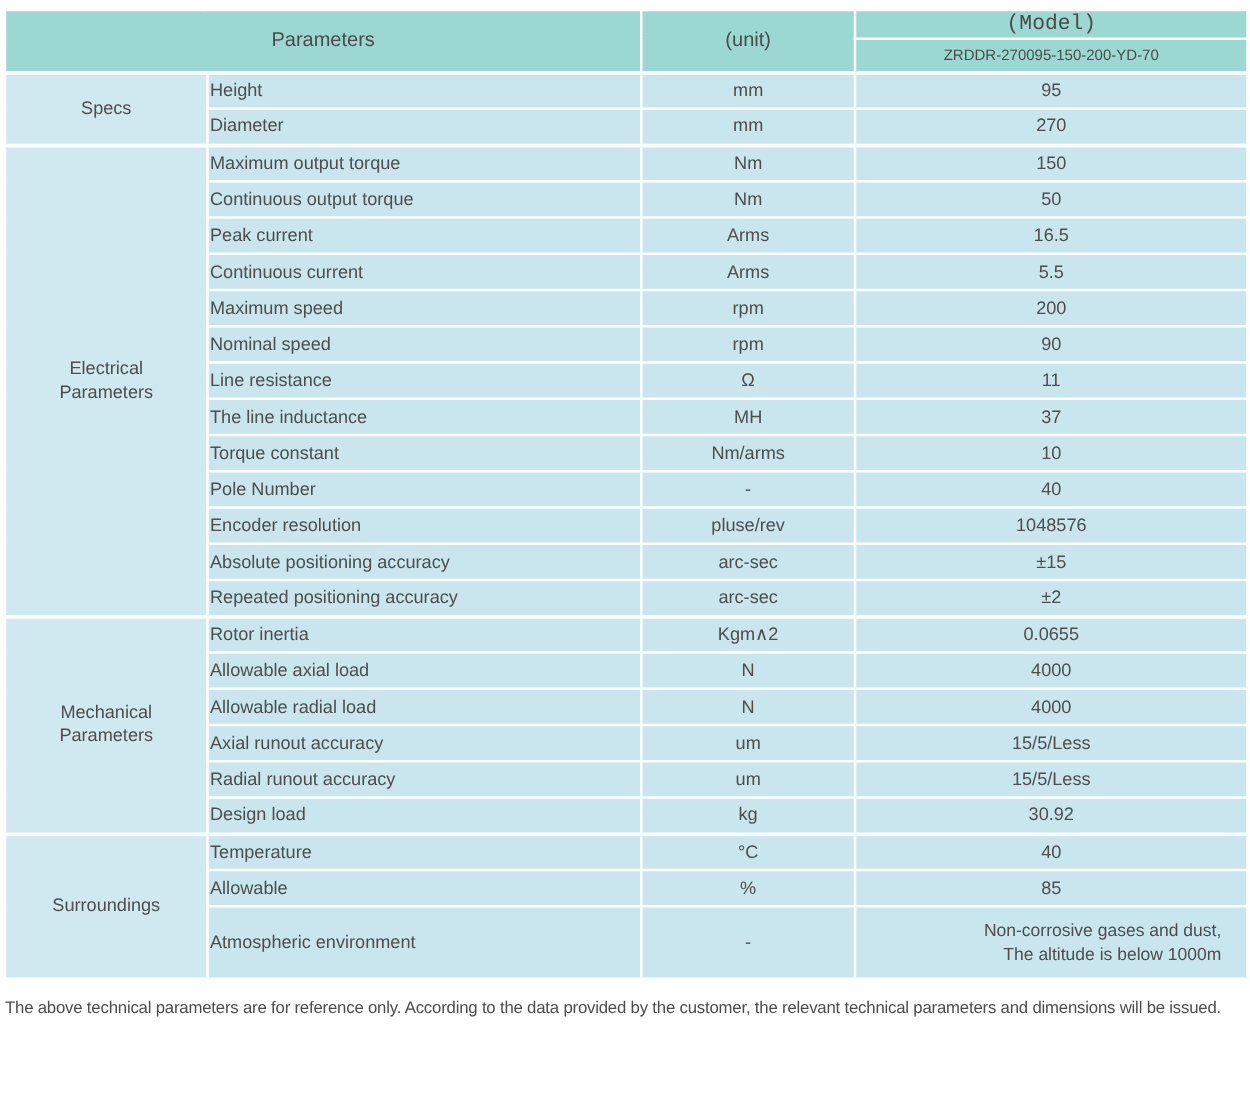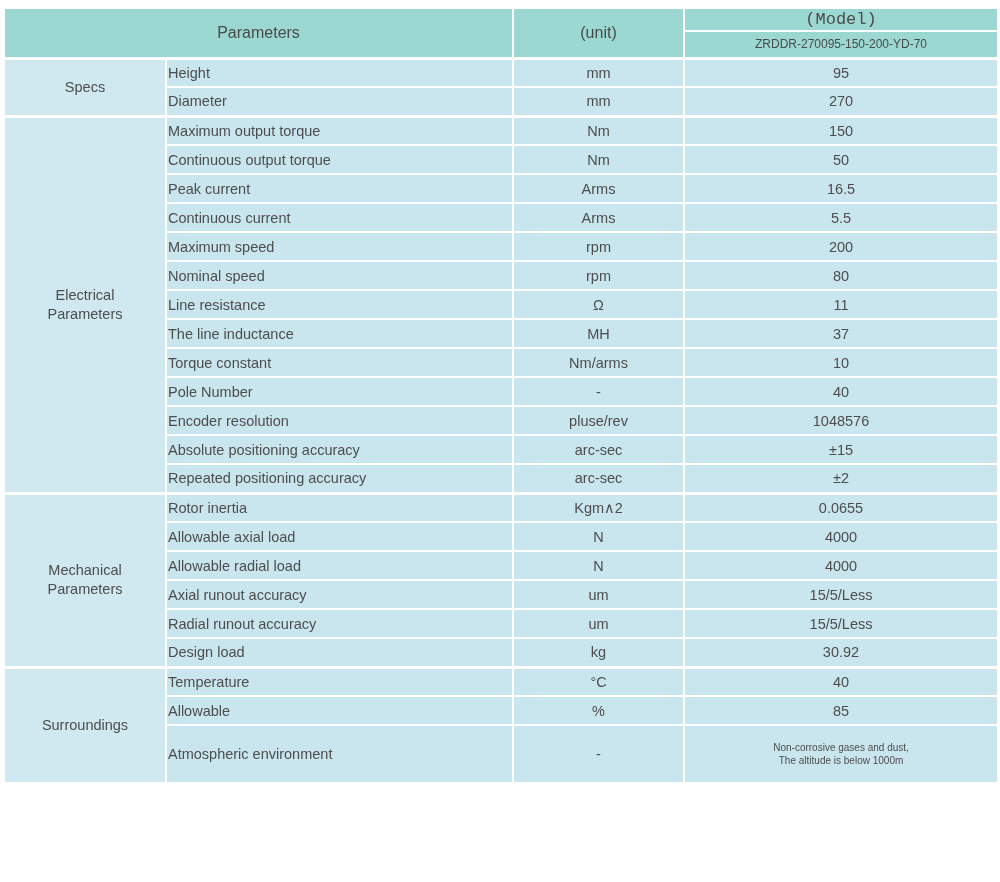--- a/index.html
+++ b/index.html
@@ -55,21 +55,21 @@
   }
   td.param-cell {
     text-align: left;
   }
   td.unit-cell, td.value-cell {
     text-align: center;
     padding: 0 20px;
   }
   tr.section-start > td { border-top: 3px solid #ffffff; }
   tr.tall-row > td { height: 58px; }
-  .value-line { line-height: 1.35; font-size: 10px; }
+  .value-line { line-height: 1.35; font-size: 14px; text-align: right; }
 
   
   .footnote {
     margin: 14px 1px 0 1px;
     font-size: 13.4px;
     letter-spacing: -0.15px;
     color: #4c4c4c;
     white-space: nowrap;
   }
 </style>
@@ -130,21 +130,21 @@
         <td class="value-cell">5.5</td>
       </tr>
       <tr>
         <td class="param-cell">Maximum speed</td>
         <td class="unit-cell">rpm</td>
         <td class="value-cell">200</td>
       </tr>
       <tr>
         <td class="param-cell">Nominal speed</td>
         <td class="unit-cell">rpm</td>
-        <td class="value-cell">80</td>
+        <td class="value-cell">90</td>
       </tr>
       <tr>
         <td class="param-cell">Line resistance</td>
         <td class="unit-cell">Ω</td>
         <td class="value-cell">11</td>
       </tr>
       <tr>
         <td class="param-cell">The line inductance</td>
         <td class="unit-cell">MH</td>
         <td class="value-cell">37</td>
@@ -222,13 +222,14 @@
         <td class="param-cell">Atmospheric environment</td>
         <td class="unit-cell">-</td>
         <td class="value-cell">
           <div class="value-line">Non-corrosive gases and dust,</div>
           <div class="value-line">The altitude is below 1000m</div>
         </td>
       </tr>
     </tbody>
   </table>
 
+  <div class="footnote">The above technical parameters are for reference only. According to the data provided by the customer, the relevant technical parameters and dimensions will be issued.</div>
 </div>
 
 </body></html>

